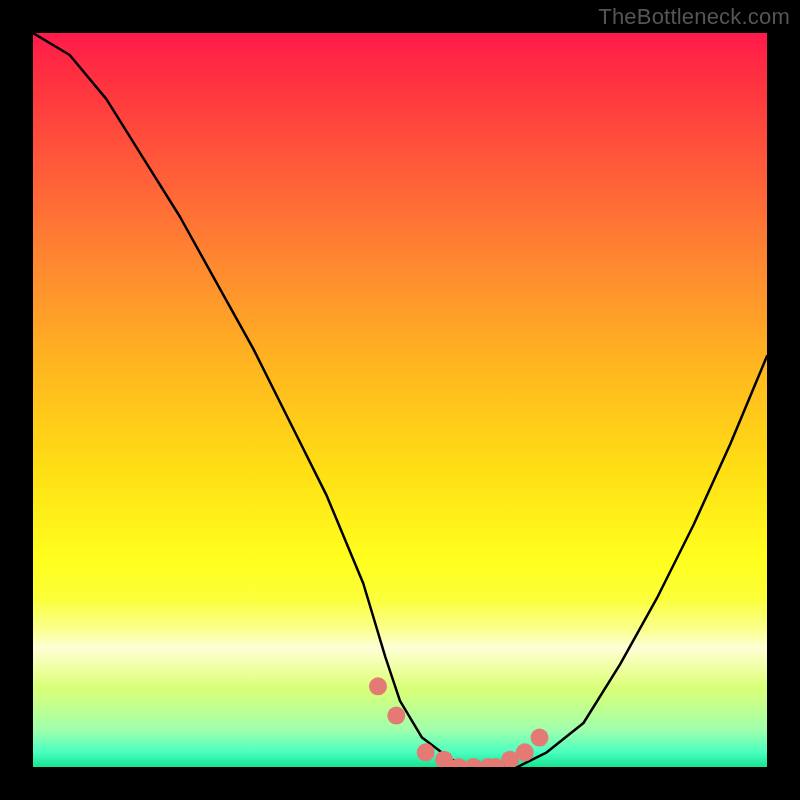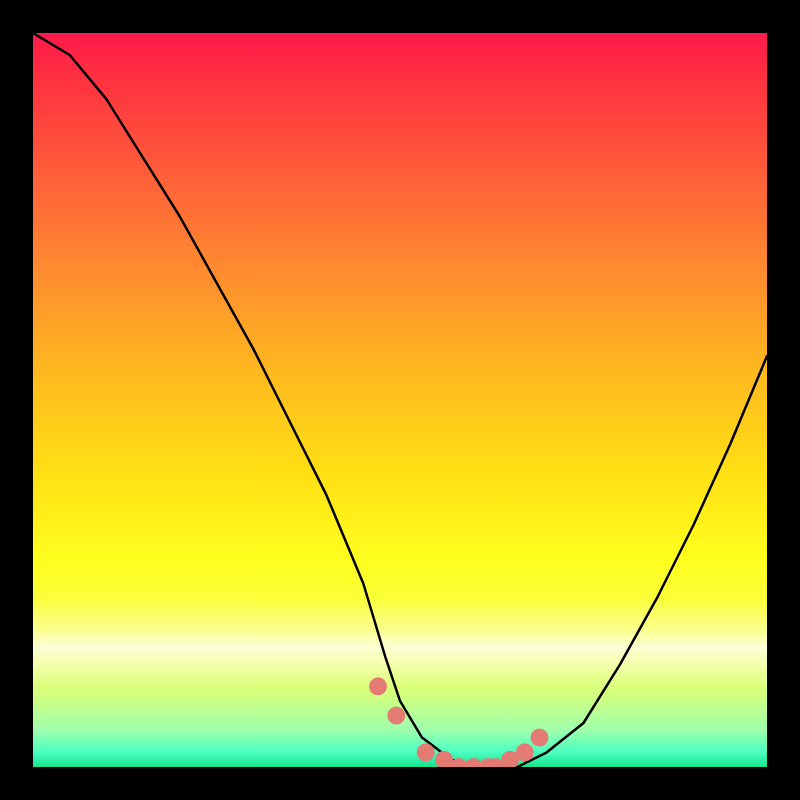--- a/index.html
+++ b/index.html
@@ -72,20 +72,21 @@
     inset: 0;
     width: 734px;
     height: 734px;
     z-index: 10;
   }
 </style>
 </head>
 <body>
 
 <div class="stage">
+  <div class="attribution">TheBottleneck.com</div>
 
   <div class="plot-area">
     <div class="gradient"></div>
     <div class="white-band"></div>
 
     <svg class="overlay" viewBox="0 0 734 734" preserveAspectRatio="none">
       <path id="curve-path" fill="none" stroke="#000" stroke-width="2.5" stroke-linecap="round" stroke-linejoin="round" d="M0.0 0.0 L36.7 22.0 L73.4 66.1 L110.1 124.8 L146.8 183.5 L183.5 249.6 L220.2 315.6 L256.9 389.0 L293.6 462.4 L330.3 550.5 L352.3 623.9 L367.0 667.9 L389.0 704.6 L418.4 726.7 L440.4 734.0 L462.4 734.0 L484.4 734.0 L513.8 719.3 L550.5 690.0 L587.2 631.2 L623.9 565.2 L660.6 491.8 L697.3 411.0 L734.0 323.0"></path>
       <g id="markers-group">
           <circle cx="345.0" cy="653.3" r="9" fill="#e47a74"></circle>
           <circle cx="363.3" cy="682.6" r="9" fill="#e47a74"></circle>

